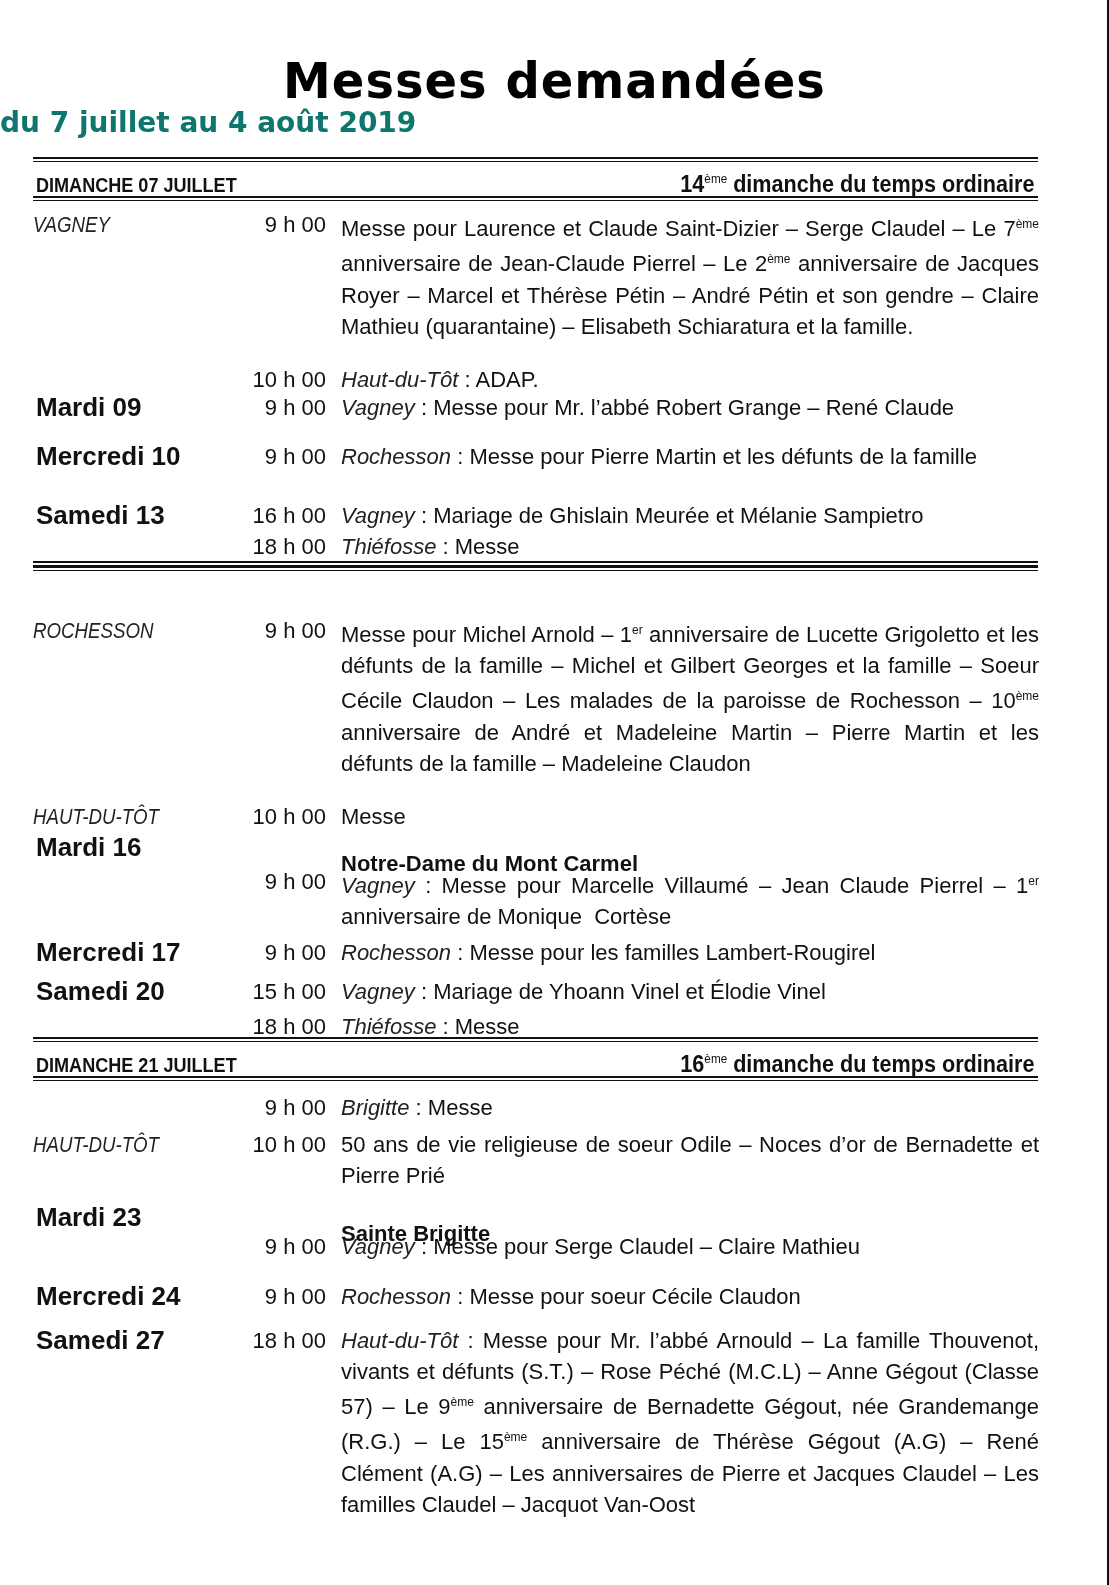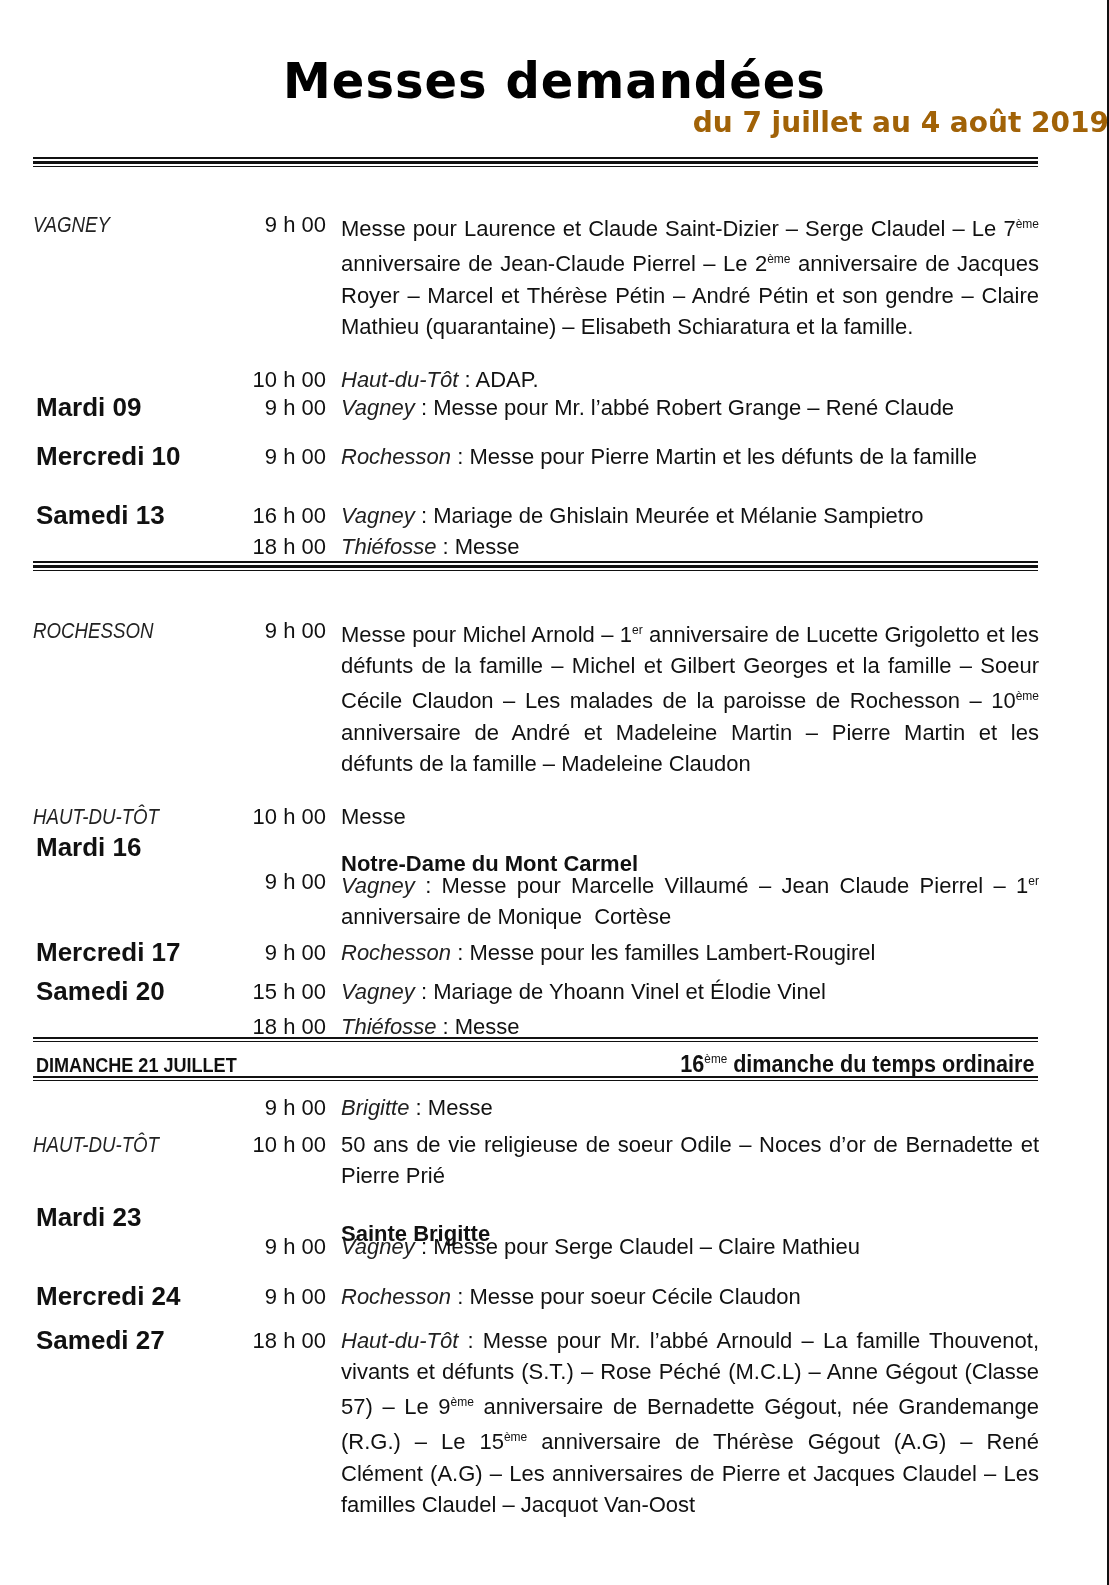--- a/index.html
+++ b/index.html
@@ -10,22 +10,22 @@
     }
     .edge-line {
       position: absolute; right: 0; top: 0; width: 2px; height: 1585px; background: #111;
     }
     .title {
       position: absolute; left: 0; width: 1109px; top: 52px; text-align: center;
       font-family: "DejaVu Sans", sans-serif; font-weight: bold; font-size: 48px;
       letter-spacing: 1px; color: #000; transform: scaleY(1.05);
     }
     .subtitle {
-      position: absolute; left: 0; width: 1109px; top: 106px; text-align: right;
-      font-family: "DejaVu Sans", sans-serif; font-weight: bold; font-size: 28px; color: #a16207;
+      position: absolute; left: 0; width: 1109px; top: 106px; text-align: left;
+      font-family: "DejaVu Sans", sans-serif; font-weight: bold; font-size: 28px; color: #0f766e;
     }
     .section { position: absolute; left: 33px; width: 1005px; }
     .dbl-rule { border-top: 2.5px solid #111; border-bottom: 1.5px solid #111; height: 2px; }
     .sec-head {
       display: flex; justify-content: space-between; align-items: baseline;
       height: 34px; padding: 0 4px 0 3px;
       font-family: "Liberation Sans Narrow", "Liberation Sans", sans-serif;
     }
     .sec-date { font-weight: bold; font-size: 21px; transform: scaleX(0.86); transform-origin: left; line-height: 34px; }
     .sec-sunday { font-weight: bold; font-size: 24px; transform: scaleX(0.9); transform-origin: right; line-height: 34px; }
@@ -42,20 +42,24 @@
 </head>
 <body>
 
 <div class="edge-line"></div>
 
 <div class="title">Messes demandées</div>
 <div class="subtitle">du 7 juillet au 4 août 2019</div>
 
 <div class="section" style="top:157px;">
   <div class="dbl-rule"></div>
+  <div class="sec-head">
+    <span class="sec-date">DIMANCHE 07 JUILLET</span>
+    <span class="sec-sunday"><span>14</span><sup>ème</sup><span> dimanche du temps ordinaire</span></span>
+  </div>
   <div class="dbl-rule"></div>
 </div>
 
 <div class="row" style="top:209px;">
   <span class="place">VAGNEY</span>
   <span class="time">9 h 00</span>
   <span class="text">Messe pour Laurence et Claude Saint-Dizier – Serge Claudel – Le 7<sup>ème</sup> anniversaire de Jean-Claude Pierrel – Le 2<sup>ème</sup> anniversaire de Jacques Royer – Marcel et Thérèse Pétin – André Pétin et son gendre – Claire Mathieu (quarantaine) – Elisabeth Schiaratura et la famille.</span>
 </div>
 <div class="row" style="top:364px;">
   <span class="time">10 h 00</span>

